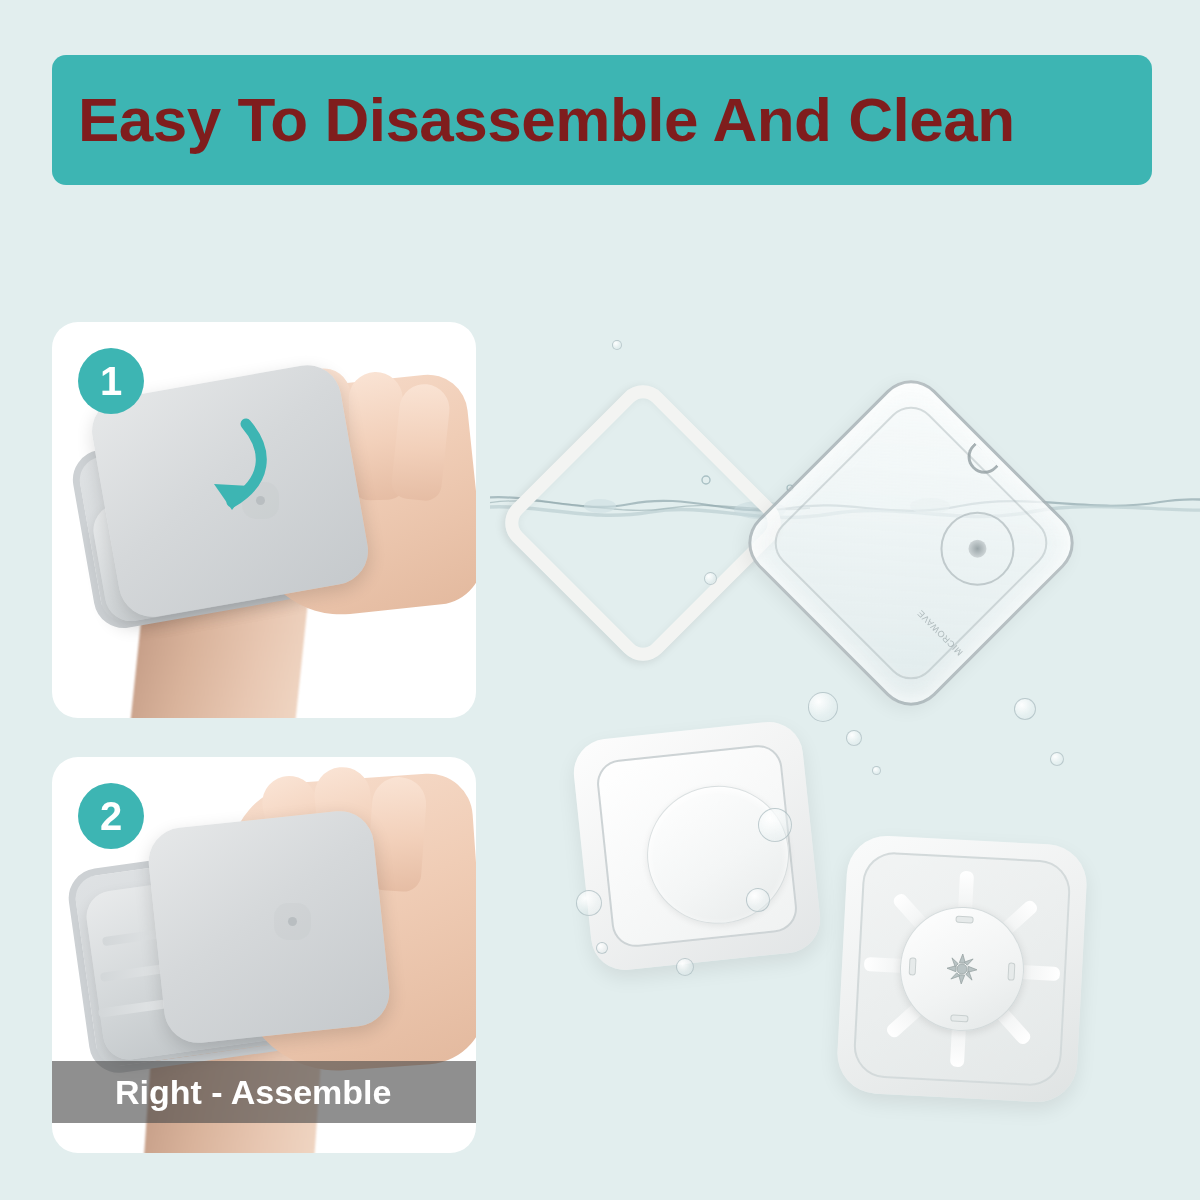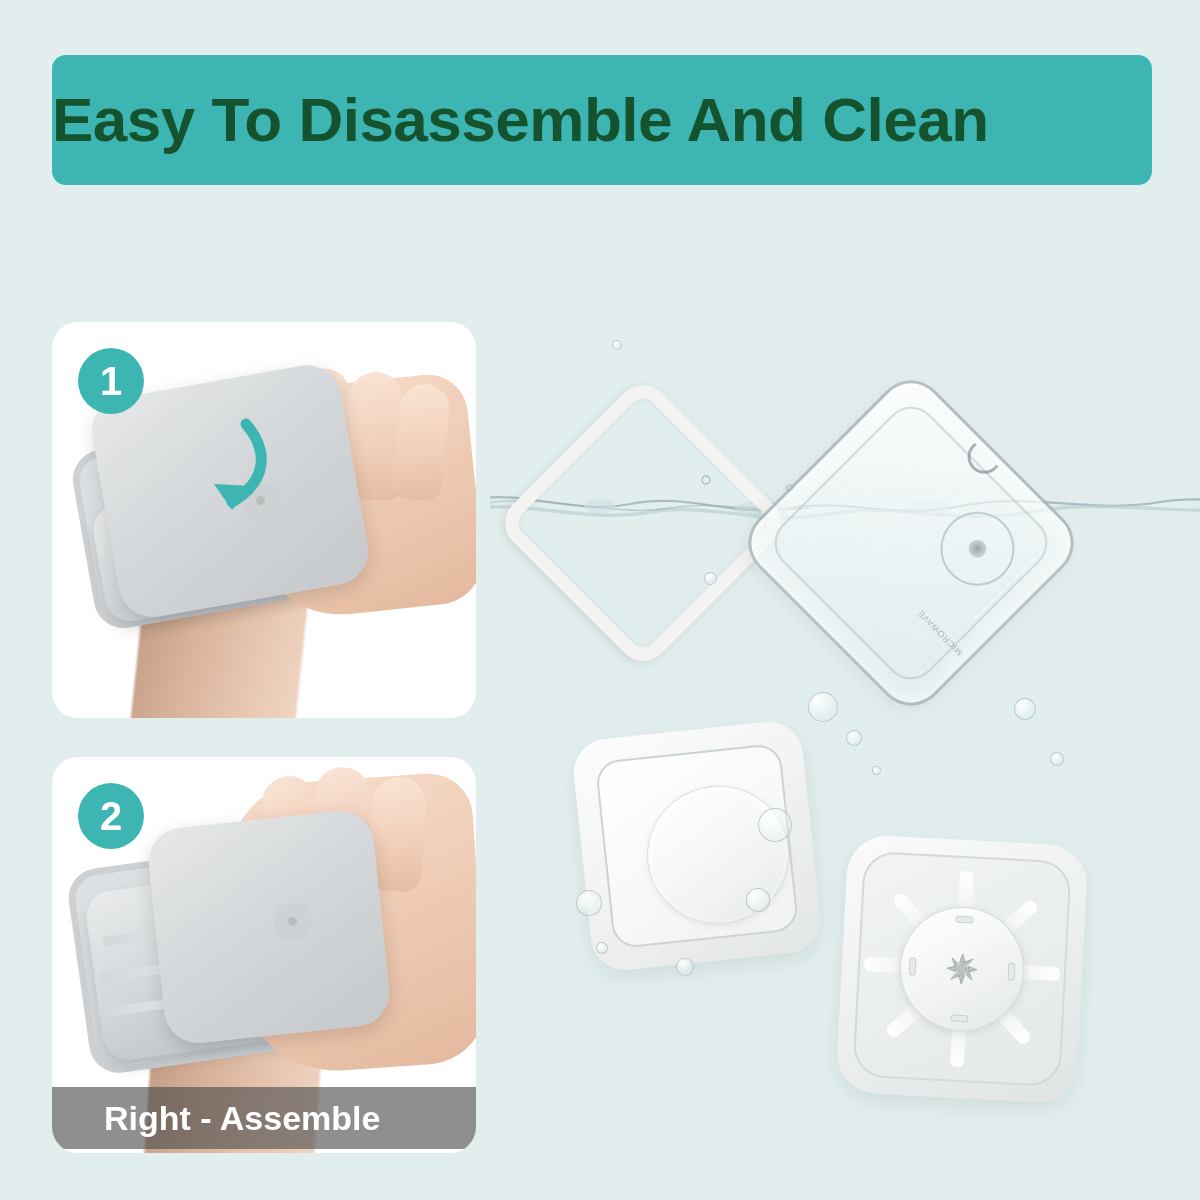--- a/index.html
+++ b/index.html
@@ -22,24 +22,25 @@
     left: 52px;
     top: 55px;
     width: 1100px;
     height: 130px;
     background: #3db5b3;
     border-radius: 14px;
     display: flex;
     align-items: center;
   }
   .header-title {
-    color: #14532d;
+    color: #7f1d1d;
     font-size: 62px;
     font-weight: bold;
     letter-spacing: -0.5px;
+    padding-left: 26px;
     white-space: nowrap;
     line-height: 1;
   }
 
   
   .card {
     position: absolute;
     left: 52px;
     width: 424px;
     height: 396px;
@@ -72,21 +73,21 @@
     position: absolute;
     left: 0;
     width: 100%;
     height: 62px;
     background: rgba(74,74,74,0.62);
     display: flex;
     align-items: center;
     z-index: 6;
   }
   .card-1 .caption-bar { bottom: 88px; }
-  .card-2 .caption-bar { bottom: 4px; }
+  .card-2 .caption-bar { bottom: 30px; padding-left: 11px; }
   .caption-text {
     color: #ffffff;
     font-size: 34px;
     font-weight: bold;
     padding-left: 52px;
     white-space: nowrap;
     line-height: 1;
   }
 
   

